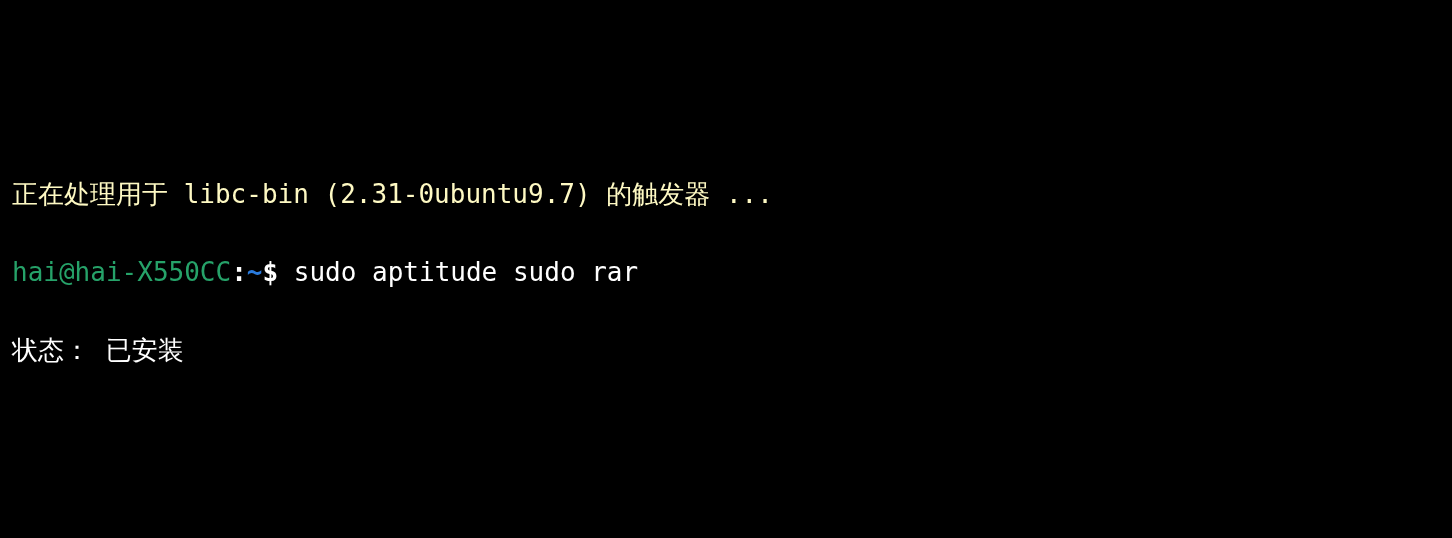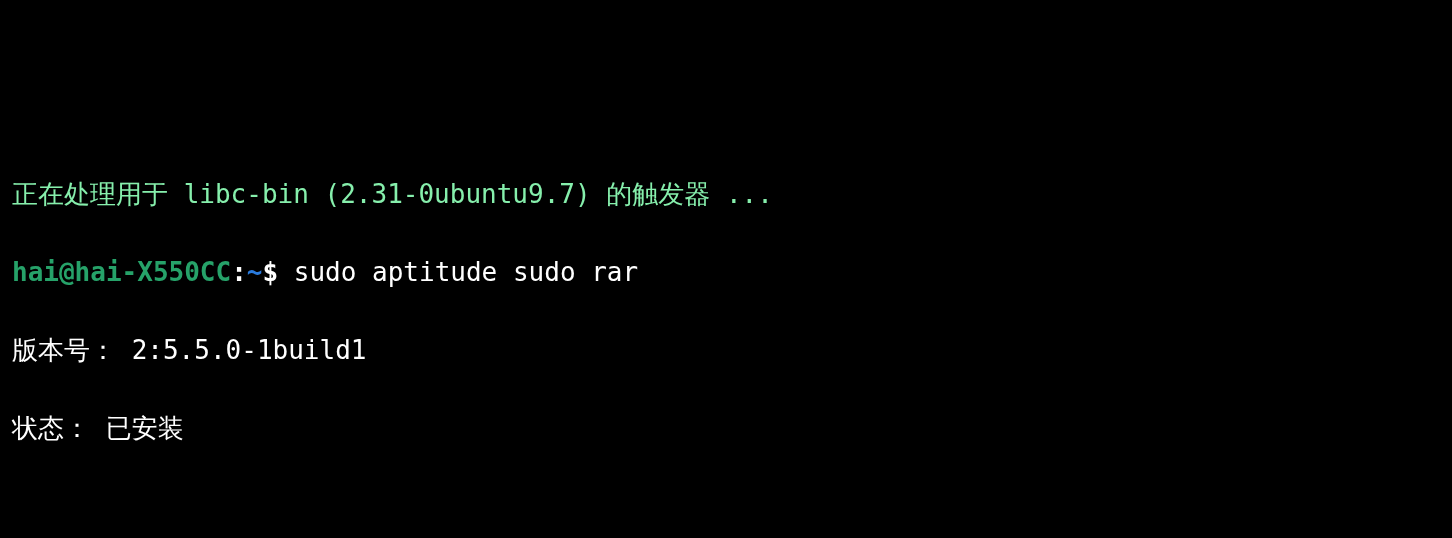--- a/index.html
+++ b/index.html
@@ -17,54 +17,53 @@
       width: 1452px;
       height: 538px;
       overflow: hidden;
       white-space: pre;
     }
     .terminal {
       padding: 0 12px;
     }
     .prompt-user {
       color: #26a269;
-      font-weight: bold;
+      font-weight: normal;
     }
     .prompt-colon {
       color: #fff;
       font-weight: bold;
     }
     .prompt-path {
       color: #2a7bde;
       font-weight: bold;
     }
     .prompt-dollar {
       color: #fff;
       font-weight: bold;
     }
     .command {
       color: #fff;
     }
     .output-line {
       color: #fff;
     }
     .cutoff-top {
-      color: #86efac;
+      color: #fef9c3;
       margin-top: -20px;
     }
   </style>
 </head>
 <body>
 
 
 
 <div class="terminal">
 <div class="cutoff-top">正在处理用于 libc-bin (2.31-0ubuntu9.7) 的触发器 ...</div>
 <div><span class="prompt-user">hai@hai-X550CC</span><span class="prompt-colon">:</span><span class="prompt-path">~</span><span class="prompt-dollar">$ </span><span class="command">sudo aptitude sudo rar</span></div>
-<div class="output-line">版本号： 2:5.5.0-1build1</div>
 <div class="output-line">状态： 已安装</div>
 
 
 
 
 
 
 
 
 

